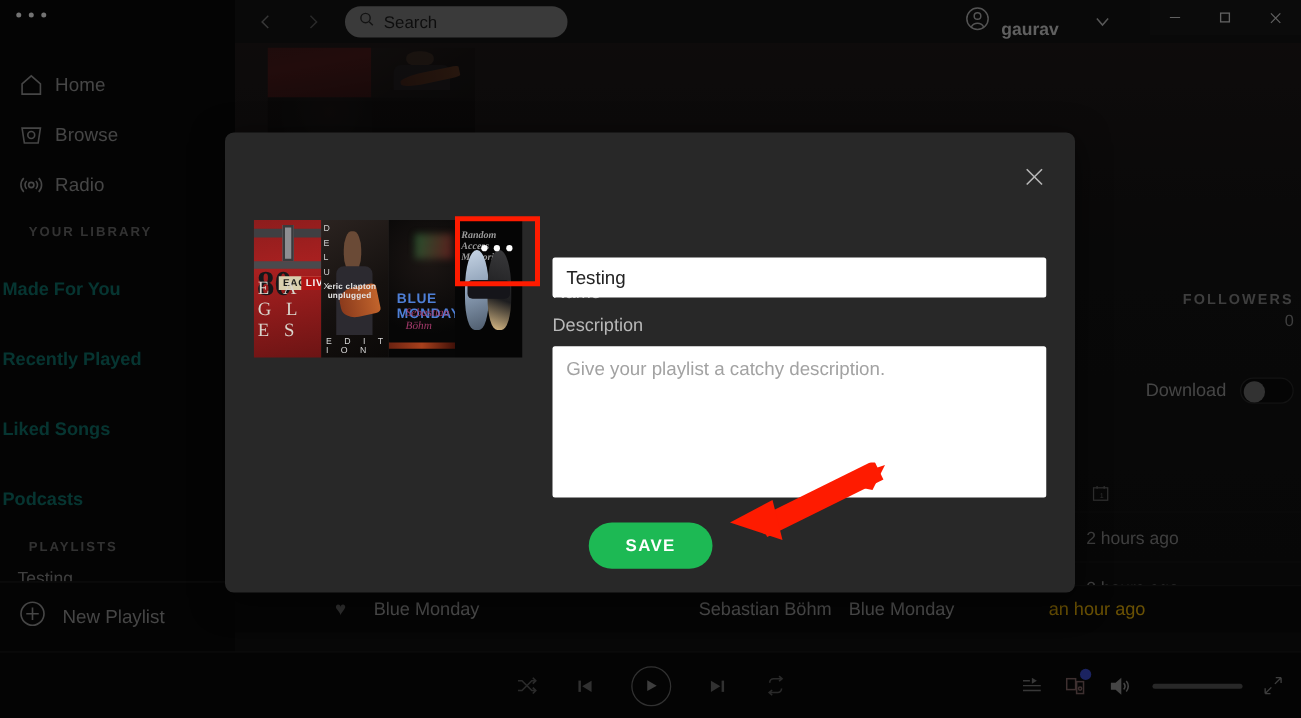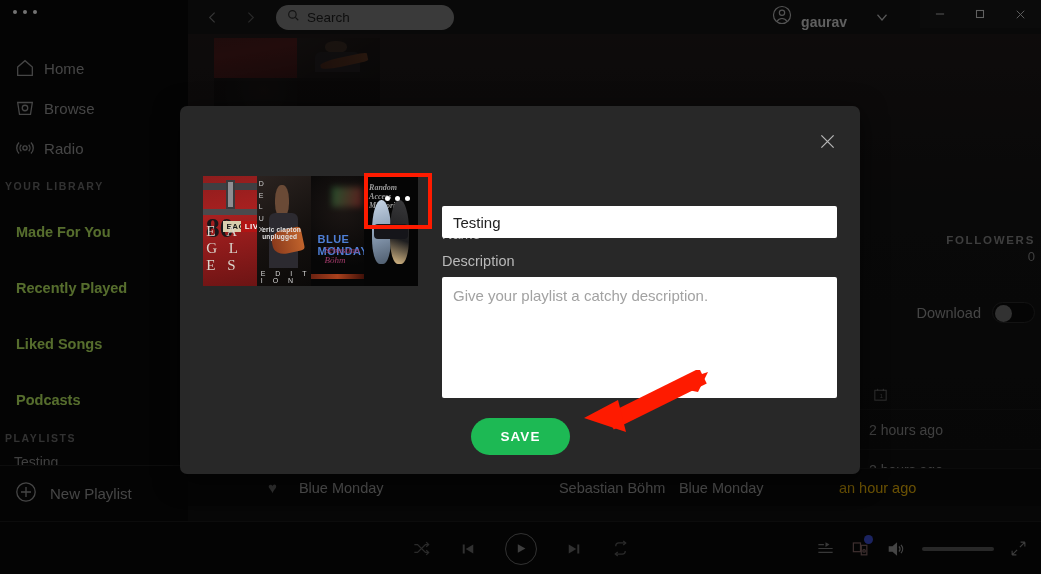--- a/index.html
+++ b/index.html
@@ -36,27 +36,27 @@
     display: flex; align-items: center;
     height: 32px; padding-left: 14px; margin-bottom: 8px;
     cursor: pointer; color: #8a8a8a;
   }
   .nav-item .ico { width: 30px; display: flex; align-items: center; }
   .nav-item .lbl {
     font-size: 15px; color: #9b9b9b; font-weight: 400;
     letter-spacing: .1px;
   }
   .section-head {
-    padding-left: 5px; margin-top: 16px; margin-bottom: 9px;
+    padding-left: 23px; margin-top: 16px; margin-bottom: 9px;
     font-size: 10.5px; letter-spacing: 1.6px;
     color: #6f6f6f; font-weight: 600;
   }
   .lib-item {
-    padding-left: 16px; height: 32px; display: flex; align-items: center;
-    font-size: 14.5px; color: #bef264; font-weight: 600; cursor: pointer; margin-top: 24px;
+    padding-left: 2px; height: 32px; display: flex; align-items: center;
+    font-size: 14.5px; color: #0f766e; font-weight: 600; cursor: pointer; margin-top: 24px;
   }
   .pl-item {
     padding-left: 14px; height: 18px; display: flex; align-items: center;
     font-size: 14px; color: #8d8d8d; font-weight: 400;
     cursor: pointer; overflow: hidden;
   }
   #new-playlist {
     position: absolute; left: 0; bottom: 0;
     width: 188px; height: 56px;
     display: flex; align-items: center; padding-left: 14px;

